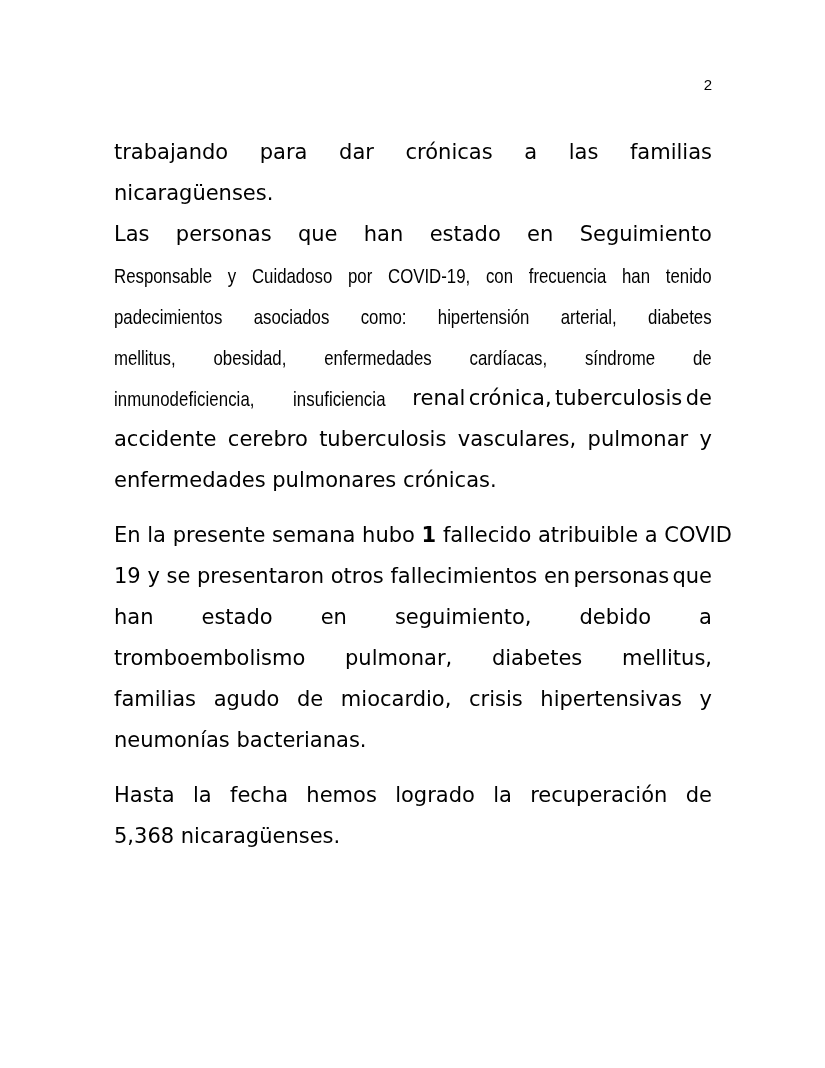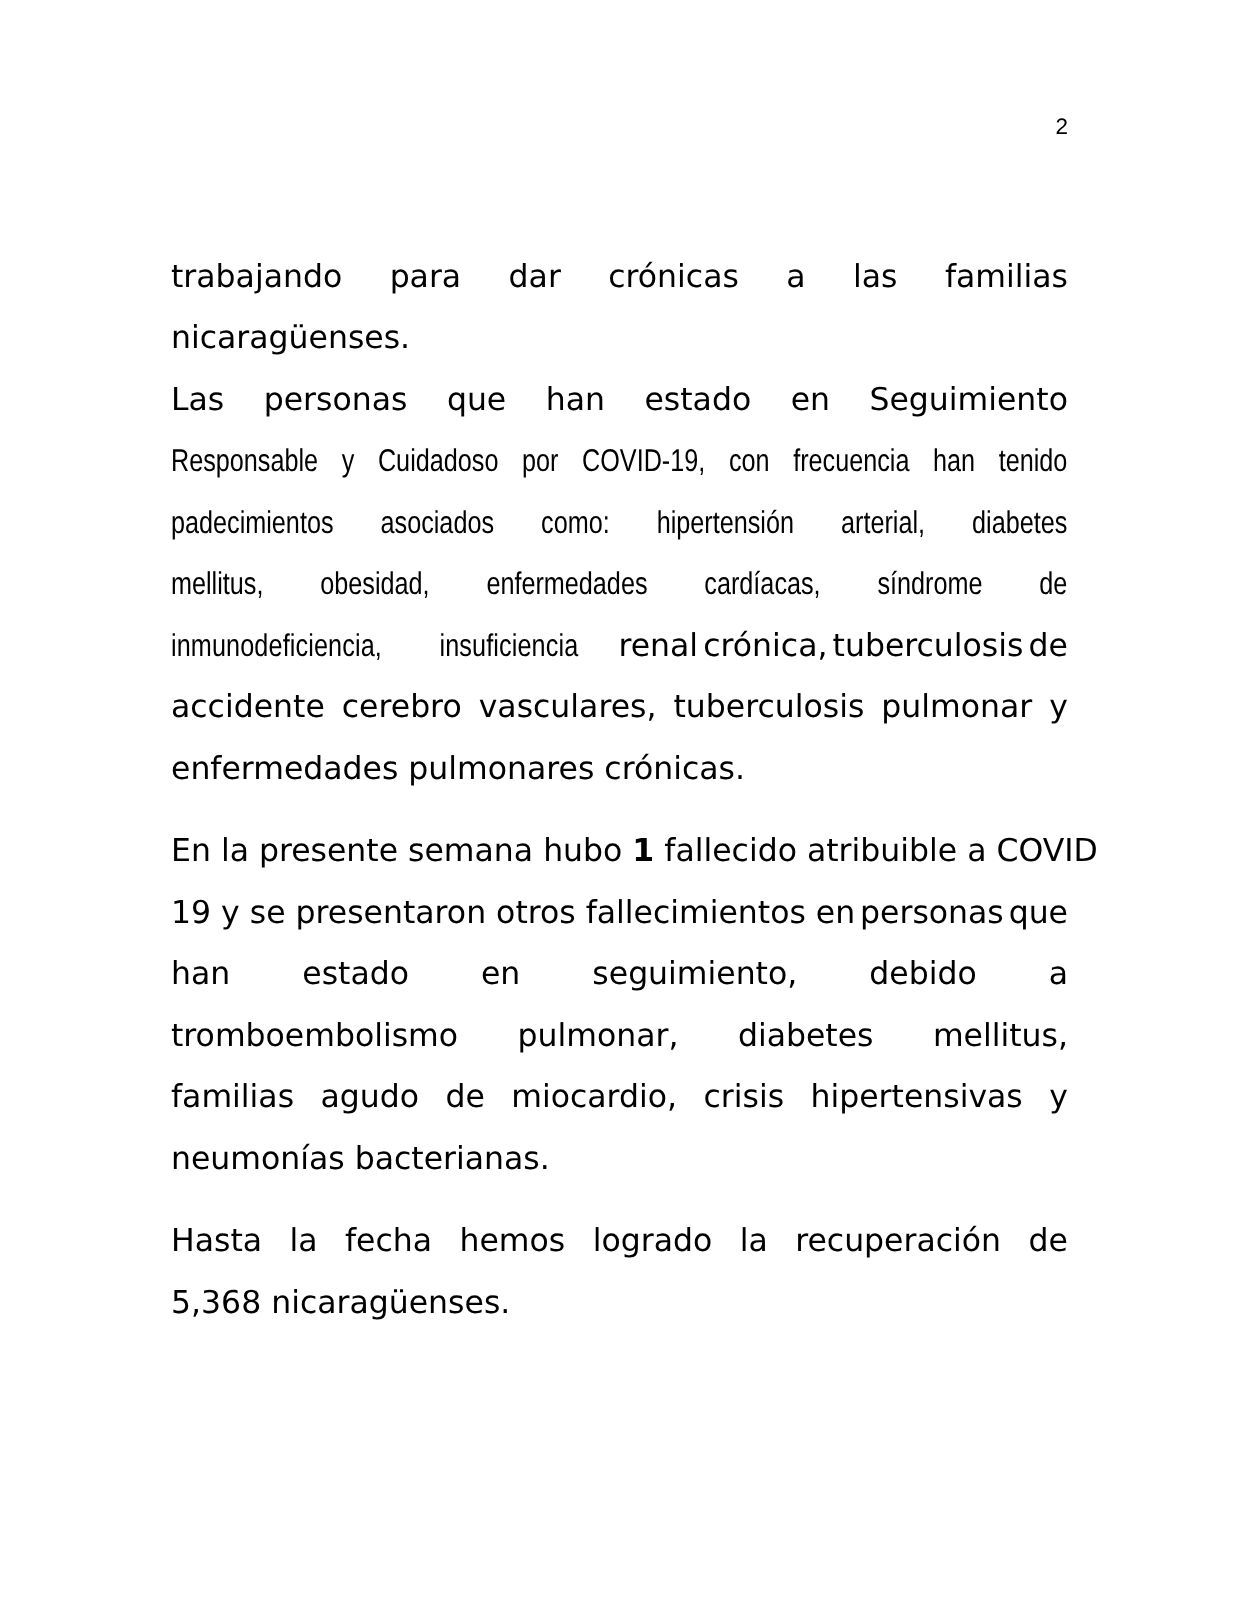--- a/index.html
+++ b/index.html
@@ -29,21 +29,21 @@
     text-align: right;
     font-size: 15px;
     line-height: 18px;
     color: #000000;
     font-family: "Liberation Sans", sans-serif;
   }
 
   
   .body-column {
     position: absolute;
-    top: 164px;
+    top: 132px;
     left: 114px;
     width: 598px;
   }
 
   .para {
     font-size: 21px;
     line-height: 41px;
     color: #000000;
     text-align: justify;
     margin: 0;
@@ -181,22 +181,22 @@
         <span class="w-cond">insuficiencia</span>
         <span class="w-normal">renal</span>
         <span class="w-normal">crónica,</span>
         <span class="w-normal">tuberculosis</span>
         <span class="w-normal">de</span>
       </span>
 
       <span class="line just">
         <span class="w-normal">accidente</span>
         <span class="w-normal">cerebro</span>
+        <span class="w-normal">tuberculosis</span>
         <span class="w-normal">vasculares,</span>
-        <span class="w-normal">tuberculosis</span>
         <span class="w-normal">pulmonar</span>
         <span class="w-normal">y</span>
       </span>
 
       <span class="line">
         <span class="w-normal">enfermedades pulmonares crónicas.</span>
       </span>
     </p>
 
     <p class="para gap">

